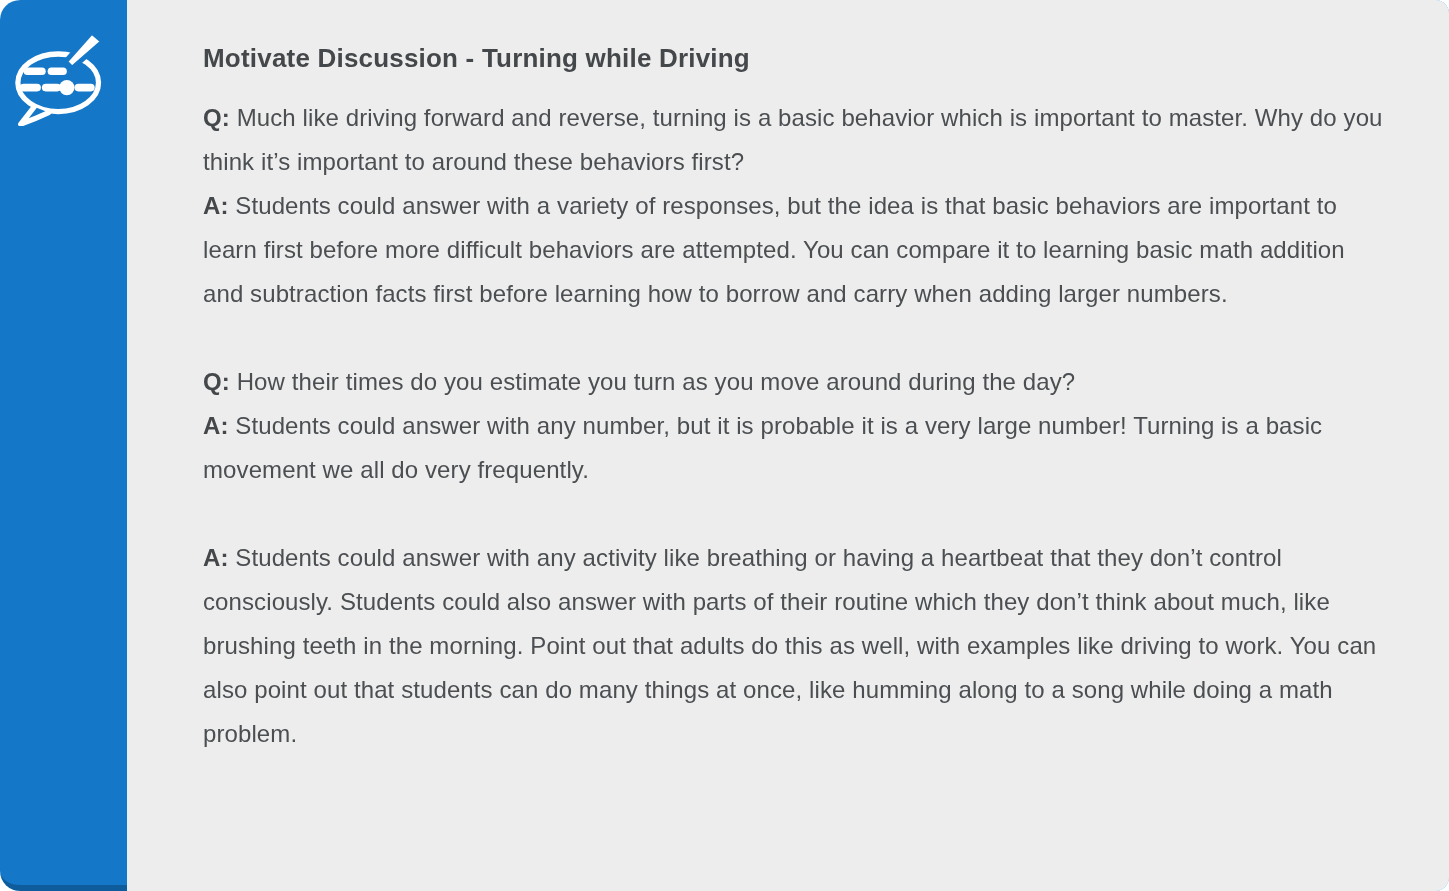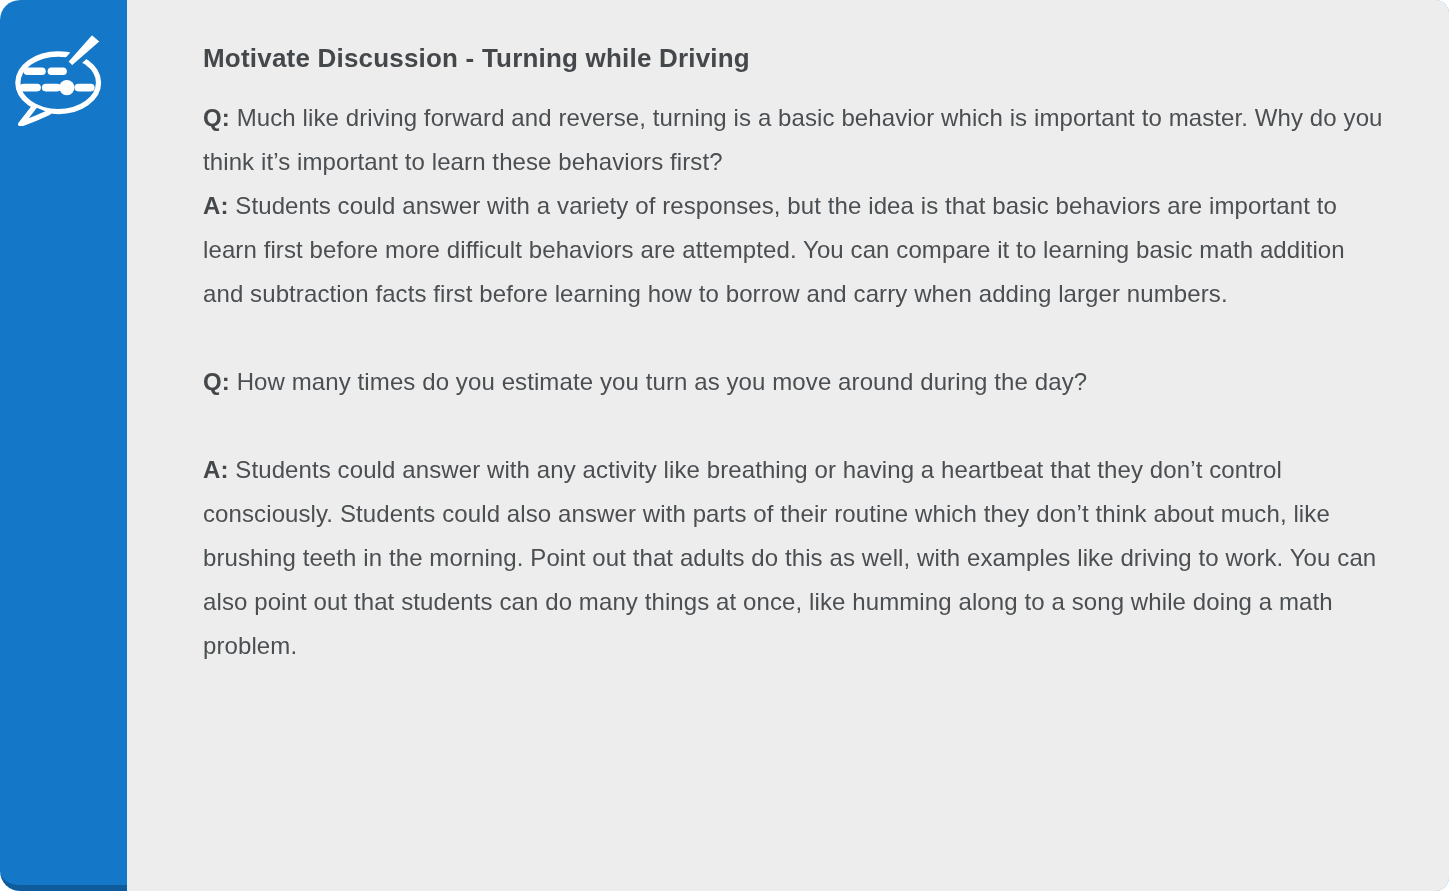--- a/index.html
+++ b/index.html
@@ -87,26 +87,27 @@
 
         <circle cx="56" cy="55" r="8" fill="#ffffff"></circle>
       </svg>
     </div>
   </aside>
 
   <main class="panel">
     <h1 class="title">Motivate Discussion - Turning while Driving</h1>
 
     <div class="qa-block">
-      <p><b>Q:</b> <span>Much like driving forward and reverse, turning is a basic behavior which is important to master. Why do you think it’s important to learn these behaviors first?</span></p>
+      <p><b>Q:</b> <span>Much like driving forward and reverse, turning is a basic behavior which is important to master. Why do you think it’s important to around these behaviors first?</span></p>
       <p><b>A:</b> <span>Students could answer with a variety of responses, but the idea is that basic behaviors are important to learn first before more difficult behaviors are attempted. You can compare it to learning basic math addition and subtraction facts first before learning how to borrow and carry when adding larger numbers.</span></p>
     </div>
 
     <div class="qa-block">
-      <p><b>Q:</b> <span>How many times do you estimate you turn as you move around during the day?</span></p>
+      <p><b>Q:</b> <span>How their times do you estimate you turn as you move around during the day?</span></p>
+      <p><b>A:</b> <span>Students could answer with any number, but it is probable it is a very large number! Turning is a basic movement we all do very frequently.</span></p>
     </div>
 
     <div class="qa-block">
       <p><b>A:</b> <span>Students could answer with any activity like breathing or having a heartbeat that they don’t control consciously. Students could also answer with parts of their routine which they don’t think about much, like brushing teeth in the morning. Point out that adults do this as well, with examples like driving to work. You can also point out that students can do many things at once, like humming along to a song while doing a math problem.</span></p>
     </div>
   </main>
 
 </div>
 
 </body></html>

